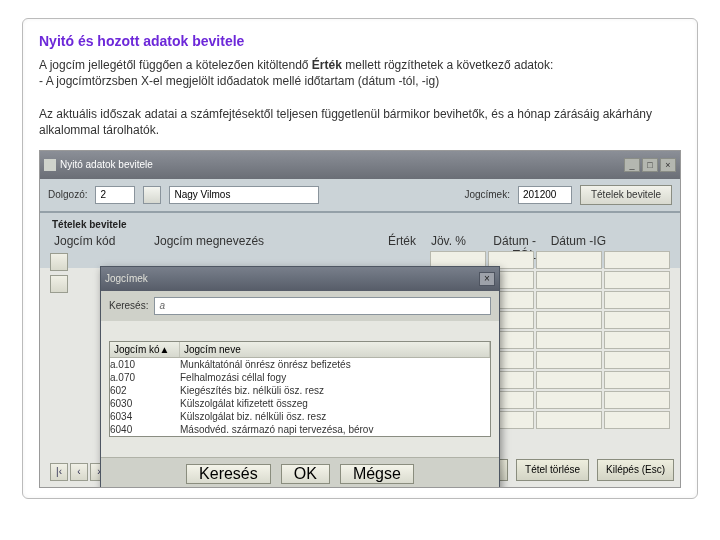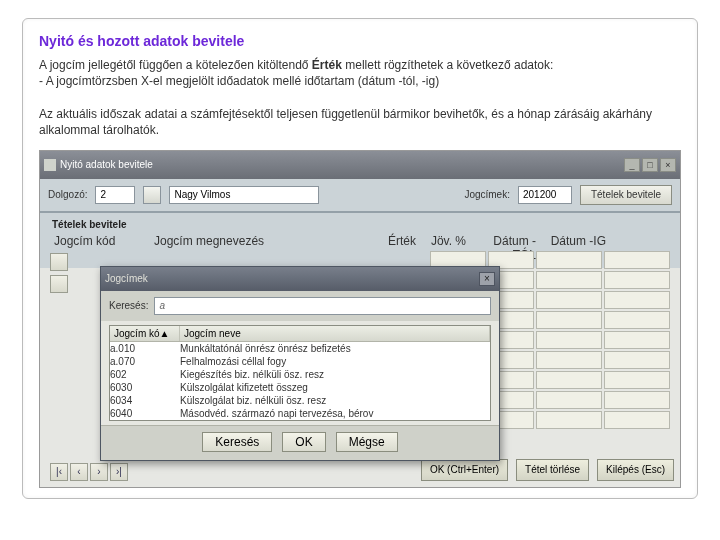--- a/index.html
+++ b/index.html
@@ -33,32 +33,32 @@
   .bottombtn { height: 22px; padding: 0 8px; background: linear-gradient(#eeeede,#d3d4c5); border: 1px solid #8a8d7e; font-size: 10px; display: flex; align-items: center; gap: 4px; }
   .pager { position: absolute; bottom: 6px; left: 10px; display: flex; gap: 2px; }
   .pgbtn { width: 18px; height: 18px; background: linear-gradient(#f0f0e6,#d8d9cc); border: 1px solid #9a9d90; font-size: 10px; text-align: center; line-height: 16px; color: #335; }
   
   .modal { position: absolute; left: 60px; top: 115px; width: 400px; background: #e6e7e1; border: 1px solid #4e5662; box-shadow: 2px 3px 8px rgba(0,0,0,0.4); }
   .modalbar { height: 24px; background: linear-gradient(#787f8b,#565c68); display: flex; align-items: center; padding: 0 4px; color: #e0e0d8; font-size: 10px; }
   .modalbar-spacer { flex: 1; }
   .closex { width: 16px; height: 14px; background: #9da1a9; border: 1px solid #4e5460; text-align: center; font-size: 10px; line-height: 12px; color: #222; }
   .searchrow { padding: 6px 8px; display: flex; align-items: center; gap: 6px; background: #cfd1c9; }
   .searchrow .field { flex: 1; font-style: italic; color: #666; }
-  .list { margin: 4px 8px; background: #fff; border: 1px solid #8a8d82; }
+  .list { margin: 20px 8px; background: #fff; border: 1px solid #8a8d82; }
   .listhdr { display: flex; background: linear-gradient(#eceee5,#d6d8ce); border-bottom: 1px solid #b2b4a9; font-size: 10px; }
   .listhdr > div { padding: 2px 4px; border-right: 1px solid #c2c4b9; }
   .lh-kod { width: 70px; }
   .lh-meg { flex: 1; }
   .listbody { max-height: 110px; overflow: hidden; }
   .lrow { display: flex; font-size: 10px; color: #333; }
   .lrow > div { padding: 1px 0; }
   .lr-kod { width: 70px; }
   .lr-meg { flex: 1; white-space: nowrap; overflow: hidden; text-overflow: ellipsis; }
   .modalbuttons { display: flex; justify-content: center; gap: 10px; padding: 6px 8px 8px; background: #cfd1c9; border-top: 1px solid #b0b2a7; }
-  .mbtn { height: 20px; padding: 0 12px; background: linear-gradient(#f4f4ea,#dadbcf); border: 1px solid #8a8d7e; font-size: 12px; }
+  .mbtn { height: 20px; padding: 0 12px; background: linear-gradient(#f4f4ea,#dadbcf); border: 1px solid #8a8d7e; font-size: 16px; }
   .leftcol-icon { width: 18px; height: 18px; background: linear-gradient(#f0f0e6,#d8d9cc); border: 1px solid #9a9d90; margin: 2px 0; }
   .leftcolbtns { position: absolute; left: 10px; top: 100px; display: flex; flex-direction: column; }
 </style>
 </head>
 <body>
 
 <div class="page">
   <div class="doc-box">
     <div class="doc-title">Nyitó és hozott adatok bevitele</div>
     <div class="doc-text">

